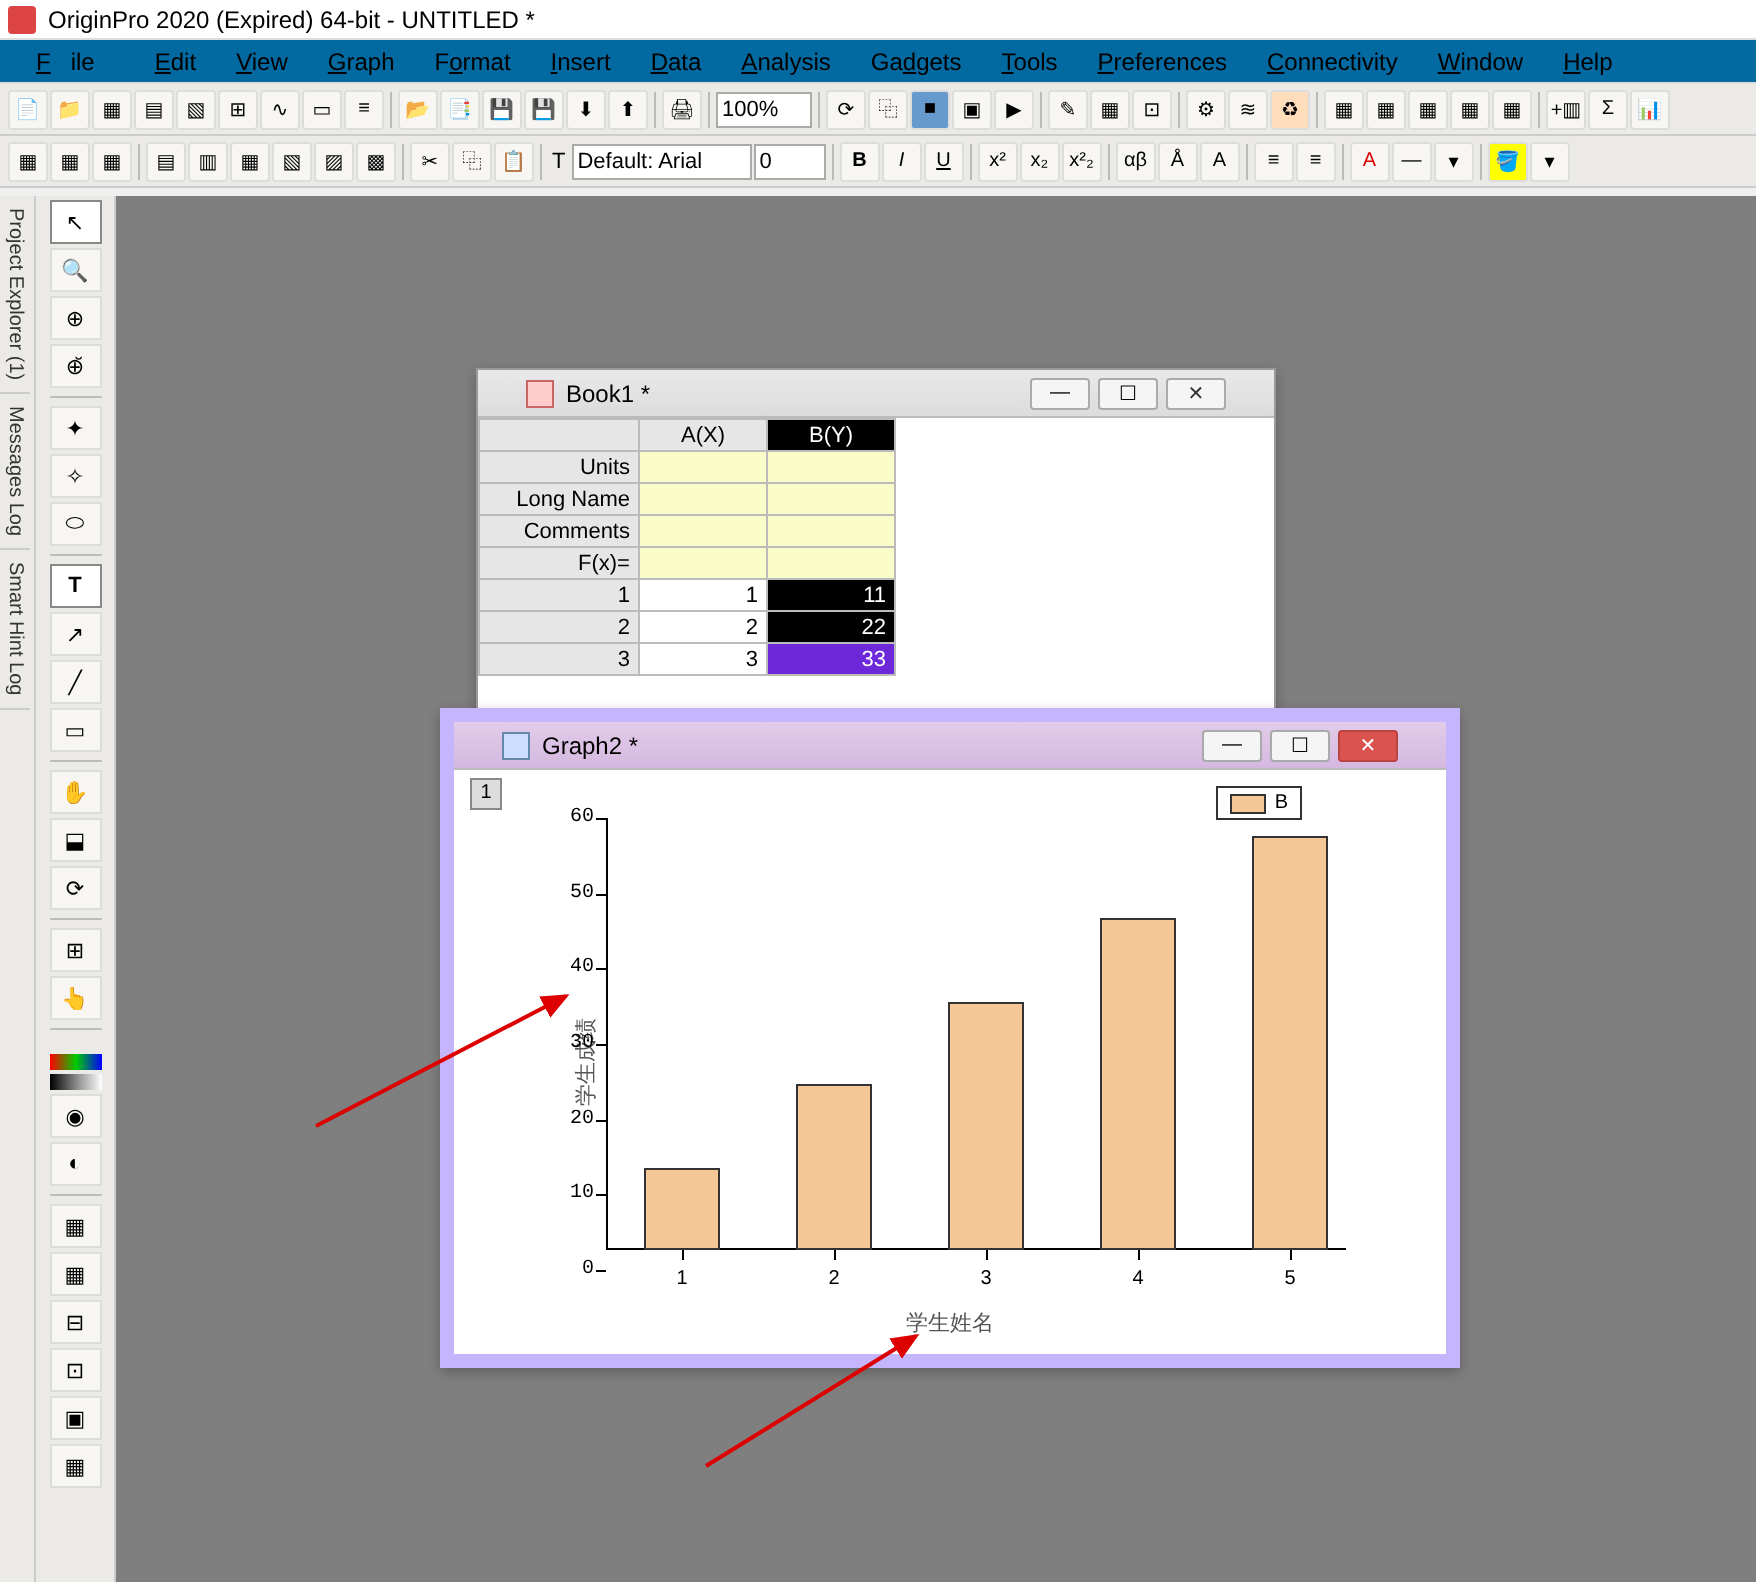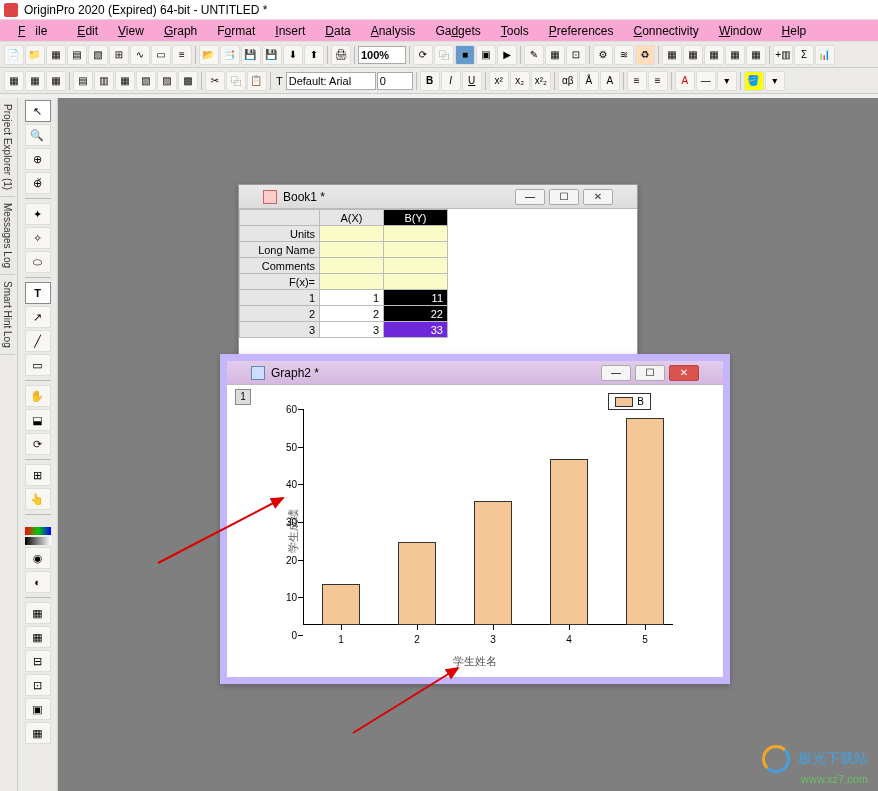--- a/index.html
+++ b/index.html
@@ -3,30 +3,30 @@
 <meta charset="utf-8">
 <style>
 * { box-sizing: border-box; margin: 0; padding: 0; font-family: "Segoe UI", Tahoma, sans-serif; }
 body { width: 878px; height: 791px; background: #f0f0f0; overflow: hidden; position: relative; }
 
 
 .titlebar { height: 20px; background: #fff; display: flex; align-items: center; padding: 0 4px; font-size: 12px; border-bottom: 1px solid #ddd; }
 .titlebar .app-icon { width: 14px; height: 14px; background: #d44; border-radius: 2px; margin-right: 6px; }
 
 
-.menubar { height: 22px; background: #f9a8d4; display: flex; align-items: center; padding: 0 8px; font-size: 12px; border-bottom: 1px solid #ddd; }
+.menubar { height: 22px; background: #0369a1; display: flex; align-items: center; padding: 0 8px; font-size: 12px; border-bottom: 1px solid #ddd; }
 .menubar span { padding: 2px 10px; cursor: default; }
 .menubar span u { text-decoration: underline; }
 
 
 .toolbar { height: 26px; background: #eceae6; border-bottom: 1px solid #ccc; display: flex; align-items: center; padding: 0 4px; gap: 1px; }
 .toolbar .btn { width: 20px; height: 20px; background: #f8f6f2; border: 1px solid #ddd; border-radius: 2px; display: flex; align-items: center; justify-content: center; font-size: 10px; cursor: default; }
 .toolbar .sep { width: 1px; height: 18px; background: #bbb; margin: 0 2px; }
 .toolbar .combo { height: 18px; font-size: 11px; border: 1px solid #aaa; background: #fff; padding: 0 2px; }
-.toolbar .zoom { width: 48px; font-weight: bold; }
+.toolbar .zoom { width: 48px; }
 .toolbar .font-name { width: 90px; }
 .toolbar .font-size { width: 36px; }
 
 
 .leftdock { position: absolute; left: 0; top: 98px; width: 18px; bottom: 0; background: #eceae6; border-right: 1px solid #ccc; }
 .leftdock .tab { writing-mode: vertical-rl; font-size: 10px; padding: 6px 2px; border-bottom: 1px solid #ccc; cursor: default; color: #333; }
 
 
 .verttb { position: absolute; left: 18px; top: 98px; width: 40px; bottom: 0; background: #eceae6; border-right: 1px solid #ccc; display: flex; flex-direction: column; align-items: center; gap: 2px; padding-top: 2px; }
 .verttb .btn { width: 26px; height: 22px; border: 1px solid #ddd; background: #f8f6f2; display: flex; align-items: center; justify-content: center; font-size: 11px; position: relative; }
@@ -62,21 +62,21 @@
 .graph-layer-tag { position: absolute; left: 8px; top: 4px; width: 16px; height: 16px; background: #ddd; border: 1px solid #888; font-size: 10px; text-align: center; line-height: 14px; }
 .legend { position: absolute; right: 72px; top: 8px; border: 1px solid #333; padding: 2px 6px; font-size: 10px; display: flex; align-items: center; gap: 4px; background: #fff; }
 .legend .swatch { width: 18px; height: 10px; background: #f5c796; border: 1px solid #333; }
 .axes { position: absolute; left: 76px; right: 50px; top: 24px; bottom: 52px; }
 .yaxis-label { position: absolute; left: 44px; top: 50%; transform: translateY(-50%) rotate(-90deg); transform-origin: center; font-size: 11px; color: #555; }
 .xaxis-label { position: absolute; left: 50%; bottom: 8px; transform: translateX(-50%); font-size: 11px; color: #555; }
 .axis-line { position: absolute; background: #000; }
 .axis-x { left: 0; right: 0; bottom: 0; height: 1px; }
 .axis-y { left: 0; top: 0; bottom: 0; width: 1px; }
 .tick-y { position: absolute; left: -5px; width: 5px; height: 1px; background: #000; }
-.tick-y-lbl { position: absolute; left: -30px; width: 24px; text-align: right; font-size: 10px; transform: translateY(-50%); }
+.tick-y-lbl { position: absolute; left: -30px; width: 24px; text-align: right; font-size: 10px; transform: translateY(-50%); font-family: Liberation Mono, monospace; }
 .tick-x { position: absolute; bottom: -5px; width: 1px; height: 5px; background: #000; }
 .tick-x-lbl { position: absolute; bottom: -20px; font-size: 10px; transform: translateX(-50%); }
 .bar { position: absolute; bottom: 0; background: #f5c796; border: 1px solid #333; }
 
 
 .arrow { position: absolute; pointer-events: none; }
 
 
 .watermark { position: absolute; right: 10px; bottom: 6px; font-size: 14px; color: #46a0e0; text-align: right; }
 .watermark .wm-icon { display: inline-block; width: 28px; height: 28px; border: 3px solid #f5a623; border-radius: 50%; border-right-color: #46a0e0; border-bottom-color: #46a0e0; margin-right: 4px; vertical-align: middle; }
@@ -365,18 +365,13 @@
   </svg>
   <svg class="arrow" style="left:290px; top:560px; width:120px; height:80px">
     <defs>
         <marker id="ah2" markerWidth="8" markerHeight="8" refX="6" refY="3" orient="auto">
           <path d="M0,0 L7,3 L0,6 Z" fill="#d00"></path>
         </marker>
       </defs>
     <line x1="5" y1="75" x2="110" y2="10" stroke="#d00" stroke-width="2" marker-end="url(#ah2)"></line>
   </svg>
 
-  <div class="watermark">
-    <span class="wm-icon"></span>
-    <span>极光下载站</span>
-    <span class="wm-sub">www.xz7.com</span>
-  </div>
 </div>
 
 </body></html>

